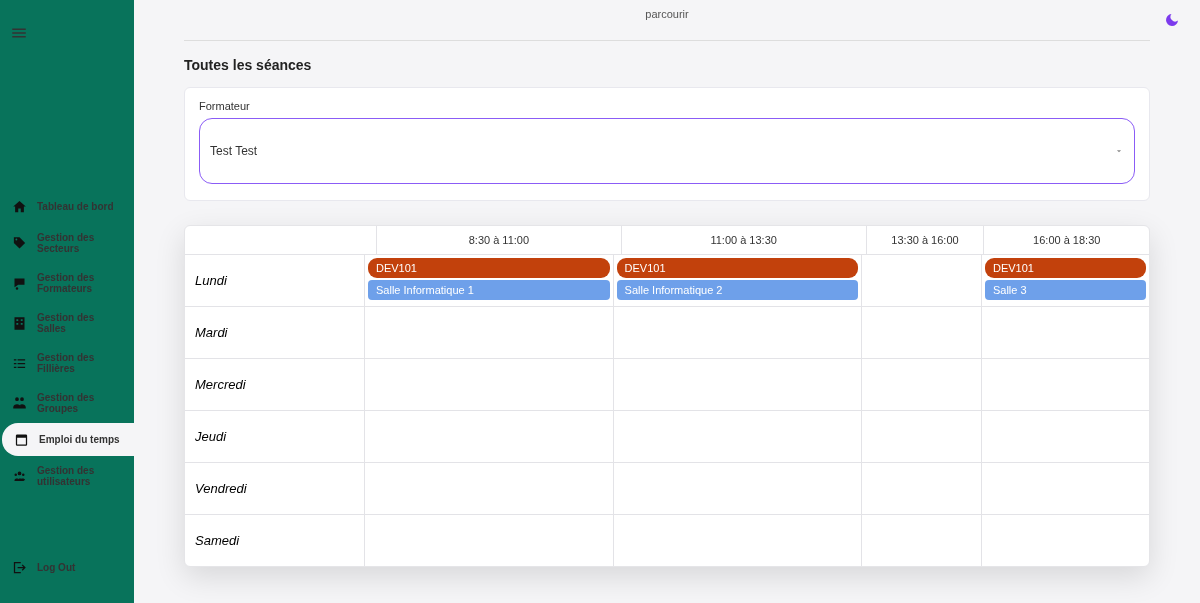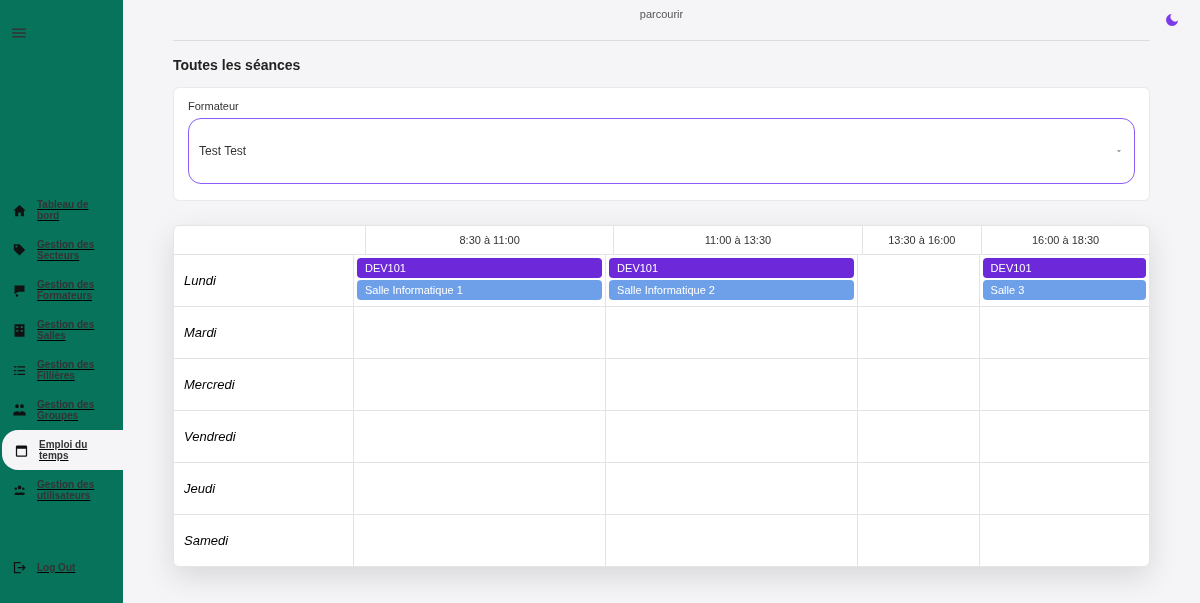--- a/index.html
+++ b/index.html
@@ -1,18 +1,18 @@
 <!DOCTYPE html>
 <html><head>
   <meta charset="utf-8">
   <style>
     * { margin: 0; padding: 0; box-sizing: border-box; }
     body { font-family: Arial, sans-serif; background: #f5f5f7; display: flex; height: 603px; width: 1200px; overflow: hidden; }
     
-    .sidebar { width: 123px; background: #08735b; display: flex; flex-direction: column; position: relative; text-decoration: underline; }
+    .sidebar { width: 134px; background: #08735b; display: flex; flex-direction: column; position: relative; }
     .hamburger { padding: 24px 10px; cursor: pointer; }
     .hamburger svg { width: 18px; height: 18px; fill: #333; }
     .nav { flex: 1; display: flex; flex-direction: column; padding-top: 120px; }
     .nav-item { display: flex; align-items: center; padding: 9px 12px; color: #333; font-size: 10px; cursor: pointer; gap: 10px; }
     .nav-item svg { width: 15px; height: 15px; fill: #111; flex-shrink: 0; }
     .nav-item.active { background: #f5f5f7; border-radius: 16px 0 0 16px; margin-left: 2px; }
     .nav-item span { font-weight: 600; }
     .logout { padding: 12px 12px 28px; display: flex; align-items: center; gap: 10px; color: #333; font-size: 10px; cursor: pointer; font-weight: 600; }
     .logout svg { width: 15px; height: 15px; fill: #111; }
     
@@ -42,21 +42,21 @@
     .slot:last-child { border-right: none; }
     .header-row { font-size: 11px; text-align: center; color: #333; padding-left: 12px; }
     .header-row .slot { padding: 8px 3px; font-weight: 500; }
     .header-row .day-col { border-right: 1px solid #e3e3e7; }
     .slot.col-1 { flex: 1.5; }
     .slot.col-2 { flex: 1.5; }
     .slot.col-3 { flex: 0.7; }
     .slot.col-4 { flex: 1; }
     
     .pill { border-radius: 4px; padding: 4px 8px; font-size: 11px; color: #fff; }
-    .pill-course { background: #6d28d9; }
+    .pill-course { background: #c2410c; border-radius: 9px; }
     .pill-room { background: #6ea0ea; }
   </style>
 </head>
 <body>
 
 <div class="sidebar">
   <div class="hamburger">
     <svg viewBox="0 0 24 24">
         <path d="M3 6h18v2H3zm0 5h18v2H3zm0 5h18v2H3z"></path>
       </svg>
@@ -186,40 +186,40 @@
       <div class="day-col">Mercredi</div>
       <div class="slots">
         <div class="slot col-1"></div>
         <div class="slot col-2"></div>
         <div class="slot col-3"></div>
         <div class="slot col-4"></div>
       </div>
     </div>
 
     <div class="sched-row">
+      <div class="day-col">Jeudi</div>
+      <div class="slots">
+        <div class="slot col-1"></div>
+        <div class="slot col-2"></div>
+        <div class="slot col-3"></div>
+        <div class="slot col-4"></div>
+      </div>
+    </div>
+
+    <div class="sched-row">
       <div class="day-col">Vendredi</div>
       <div class="slots">
         <div class="slot col-1"></div>
         <div class="slot col-2"></div>
         <div class="slot col-3"></div>
         <div class="slot col-4"></div>
       </div>
     </div>
 
     <div class="sched-row">
-      <div class="day-col">Jeudi</div>
-      <div class="slots">
-        <div class="slot col-1"></div>
-        <div class="slot col-2"></div>
-        <div class="slot col-3"></div>
-        <div class="slot col-4"></div>
-      </div>
-    </div>
-
-    <div class="sched-row">
       <div class="day-col">Samedi</div>
       <div class="slots">
         <div class="slot col-1"></div>
         <div class="slot col-2"></div>
         <div class="slot col-3"></div>
         <div class="slot col-4"></div>
       </div>
     </div>
   </div>
 </div>

